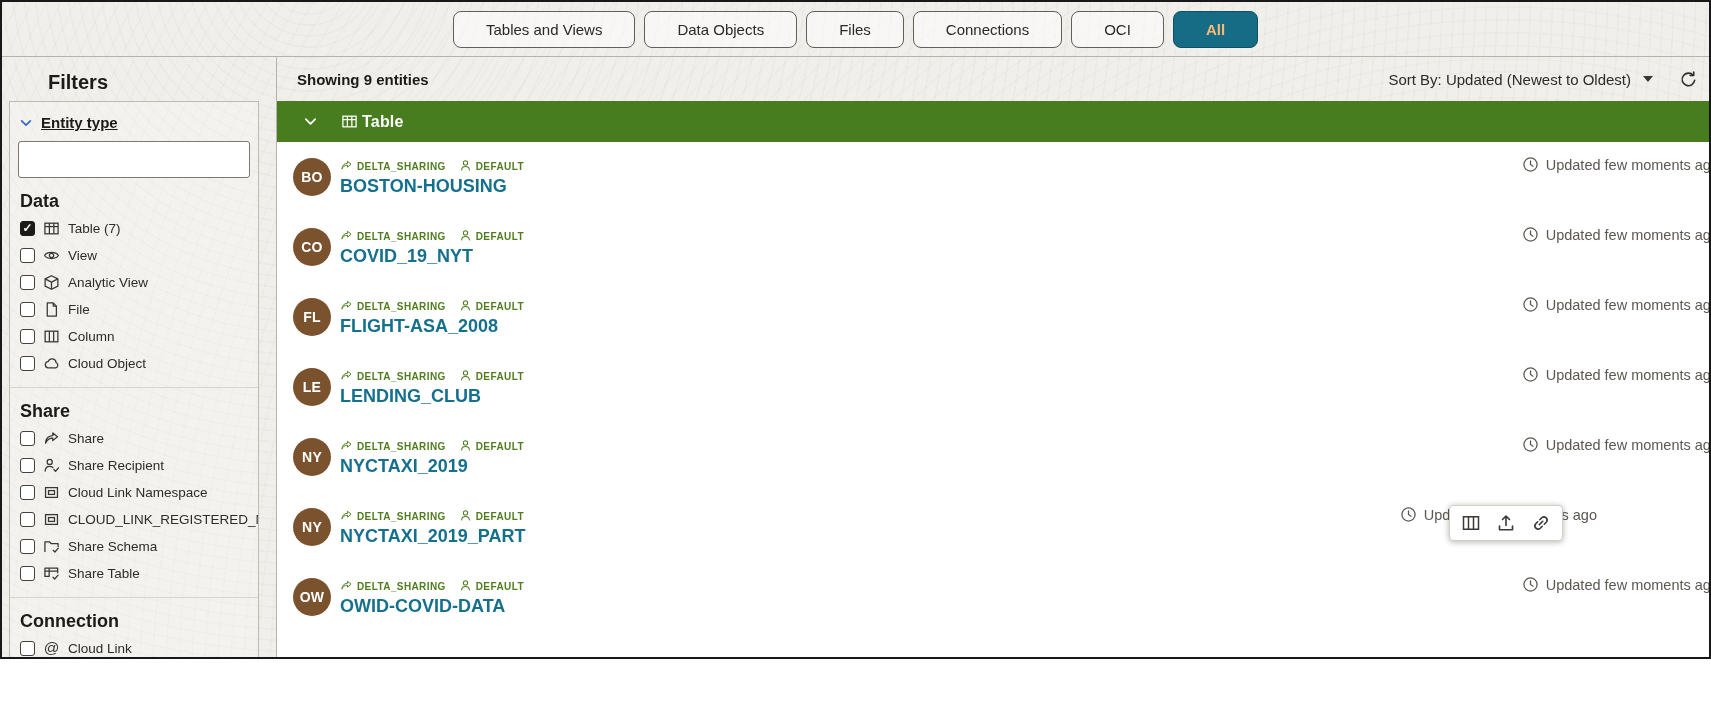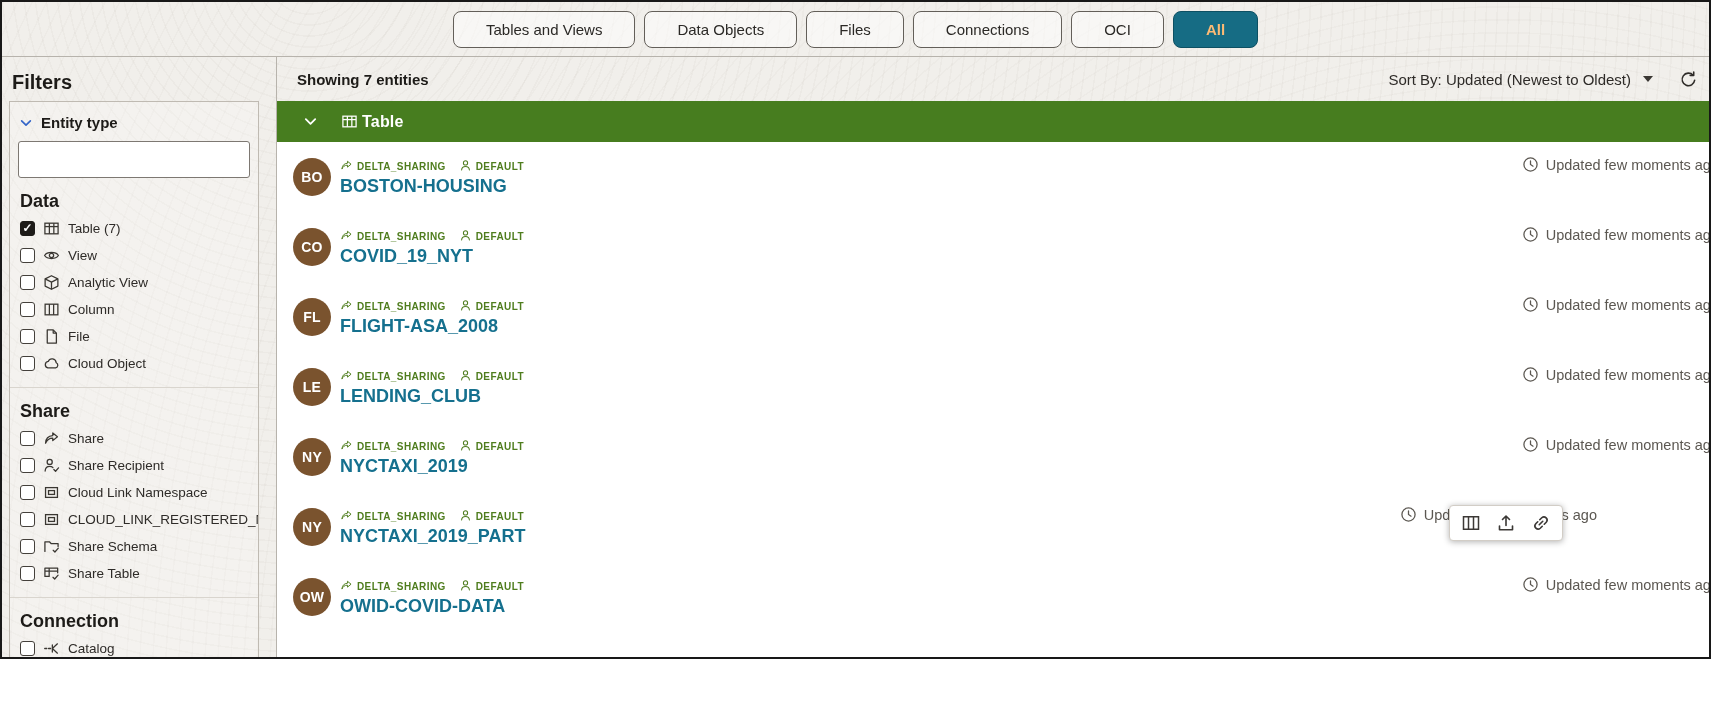--- a/index.html
+++ b/index.html
@@ -24,28 +24,28 @@
   .tab {
     height:37px; padding:0 32px; border:1px solid #635f59; border-radius:8px;
     background:rgba(255,255,255,0.5); font-family:inherit; font-size:15px; color:#2b2926;
     display:flex; align-items:center; cursor:pointer; white-space:nowrap;
   }
   .tab.active { background:var(--teal,#166c84); border-color:#0d5063; color:#fdba74; font-weight:700; }
 
   .bodyrow { display:flex; height:600px; }
 
   
-  .sidebar { width:275px; flex:none; border-right:1px solid #b7b3ac; position:relative; }
+  .sidebar { width:275px; flex:none; border-right:1px solid #b7b3ac; position:relative;padding-left:36px; }
   .filters-title { font-size:20px; font-weight:700; color:#1d1b18; margin:14px 0 0 10px; }
   .filter-panel {
     position:absolute; left:7px; right:17px; top:44px; bottom:-2px;
     border:1px solid #bfbab2; background:rgba(255,255,255,0.22);
     padding-top:8px; overflow:hidden;
   }
-  .panel-header { display:flex; align-items:center; gap:8px; padding:4px 10px 10px 9px; font-size:15px; font-weight:700; color:#1d1b18; cursor:pointer; }
+  .panel-header { display:flex; align-items:center; gap:8px; padding:4px 10px 10px 9px; font-size:15px; font-weight:700; color:#1d1b18; cursor:pointer;text-decoration:underline; }
   .panel-header .ticon { color:#3465c8; width:14px; height:14px; }
   .filter-input {
     display:block; margin:0 8px; width:calc(100% - 16px); height:37px;
     border:1px solid #7d7872; border-radius:3px; background:#fff;
     font-family:inherit; font-size:14px; padding:0 8px;
   }
   .sec-label { font-size:18px; font-weight:700; color:#1d1b18; margin:13px 0 3px 10px; }
   .filter-row { display:flex; align-items:center; gap:8px; padding:5px 0 5px 10px; font-size:13.5px; color:#2e2b28; white-space:nowrap; overflow:hidden; cursor:pointer; }
   .checkbox { width:15px; height:15px; flex:none; border:1.6px solid #44403b; border-radius:3px; background:#fff; position:relative; }
   .checkbox.checked { background:#1d1b18; border-color:#1d1b18; }
@@ -144,42 +144,42 @@
                 <svg viewBox="0 0 16 16" fill="none" stroke="currentColor" stroke-width="1.2" stroke-linejoin="round">
                   <path d="M8 1.6 L14 4.6 V11.4 L8 14.4 L2 11.4 V4.6 Z"></path>
                   <path d="M2 4.6 L8 7.6 L14 4.6 M8 7.6 V14.4"></path>
                 </svg>
               </span>
               <span class="flabel">Analytic View</span>
             </div>
             <div class="filter-row">
               <span class="checkbox"></span>
               <span class="ticon">
+                <svg viewBox="0 0 16 16" fill="none" stroke="currentColor" stroke-width="1.2" stroke-linejoin="round">
+                  <path d="M4 1.8 H9.6 L12.6 4.8 V14.2 H4 Z"></path>
+                  <path d="M9.6 1.8 V4.8 H12.6"></path>
+                </svg>
+              </span>
+              <span class="flabel">File</span>
+            </div>
+            <div class="filter-row">
+              <span class="checkbox"></span>
+              <span class="ticon">
                 <svg viewBox="0 0 16 16" fill="none" stroke="currentColor" stroke-width="1.2">
                   <rect x="2" y="3" width="12" height="10"></rect>
                   <line x1="6" y1="3" x2="6" y2="13"></line>
                   <line x1="10" y1="3" x2="10" y2="13"></line>
                 </svg>
               </span>
               <span class="flabel">Column</span>
             </div>
             <div class="filter-row">
               <span class="checkbox"></span>
               <span class="ticon">
                 <svg viewBox="0 0 16 16" fill="none" stroke="currentColor" stroke-width="1.2" stroke-linejoin="round">
-                  <path d="M4 1.8 H9.6 L12.6 4.8 V14.2 H4 Z"></path>
-                  <path d="M9.6 1.8 V4.8 H12.6"></path>
-                </svg>
-              </span>
-              <span class="flabel">File</span>
-            </div>
-            <div class="filter-row">
-              <span class="checkbox"></span>
-              <span class="ticon">
-                <svg viewBox="0 0 16 16" fill="none" stroke="currentColor" stroke-width="1.2" stroke-linejoin="round">
                   <path d="M4.6 12.2 A3.1 3.1 0 0 1 4.9 6.1 A3.9 3.9 0 0 1 12.4 7.3 A2.6 2.6 0 0 1 11.9 12.2 Z"></path>
                 </svg>
               </span>
               <span class="flabel">Cloud Object</span>
             </div>
             <div class="divider"></div>
             <div class="sec-label">Share</div>
             <div class="filter-row">
               <span class="checkbox"></span>
               <span class="ticon">
@@ -238,43 +238,33 @@
                   <path d="M9.4 11.6 L11 13.2 L14.2 9.6"></path>
                 </svg>
               </span>
               <span class="flabel">Share Table</span>
             </div>
             <div class="divider"></div>
             <div class="sec-label">Connection</div>
             <div class="filter-row">
               <span class="checkbox"></span>
               <span class="ticon">
-                <svg viewBox="0 0 16 16" fill="none" stroke="currentColor" stroke-width="1.2" stroke-linecap="round">
-                  <path d="M1.6 8 H3.6 M5.2 8 H7.2"></path>
-                  <path d="M8.8 8 L13.6 3.6 M8.8 8 L13.6 12.4 M8.8 4.6 V11.4"></path>
-                </svg>
-              </span>
-              <span class="flabel">Catalog</span>
-            </div>
-            <div class="filter-row">
-              <span class="checkbox"></span>
-              <span class="ticon">
                 <svg viewBox="0 0 16 16">
                   <text x="8" y="12.6" text-anchor="middle" font-size="14.5" font-family="Liberation Sans, sans-serif" fill="currentColor">@</text>
                 </svg>
               </span>
               <span class="flabel">Cloud Link</span>
             </div>
           </div>
       </div>
     </aside>
 
     <main class="main">
       <div class="results-header">
-        <div class="count">Showing 7 entities</div>
+        <div class="count">Showing 9 entities</div>
         <div class="sort">
           <span>Sort By: Updated (Newest to Oldest)</span>
           <span class="caret"></span>
         </div>
         <span class="ticon refresh-btn">
             <svg viewBox="0 0 16 16" fill="none" stroke="currentColor" stroke-width="1.3" stroke-linecap="round" stroke-linejoin="round">
               <path d="M13.2 8.6 A5.3 5.3 0 1 1 11.9 4.4"></path>
               <path d="M12.4 1.7 L12.4 4.7 L9.4 4.7"></path>
             </svg>
           </span>

